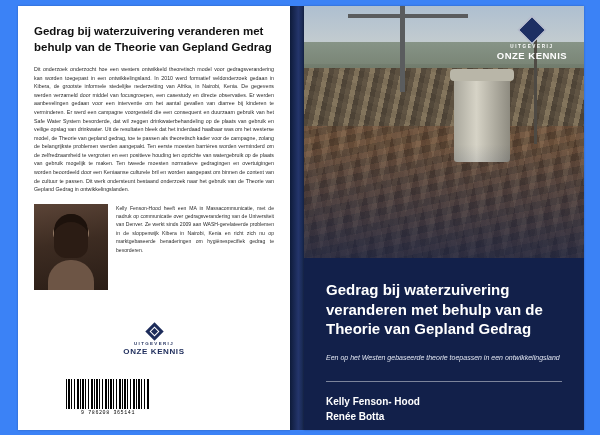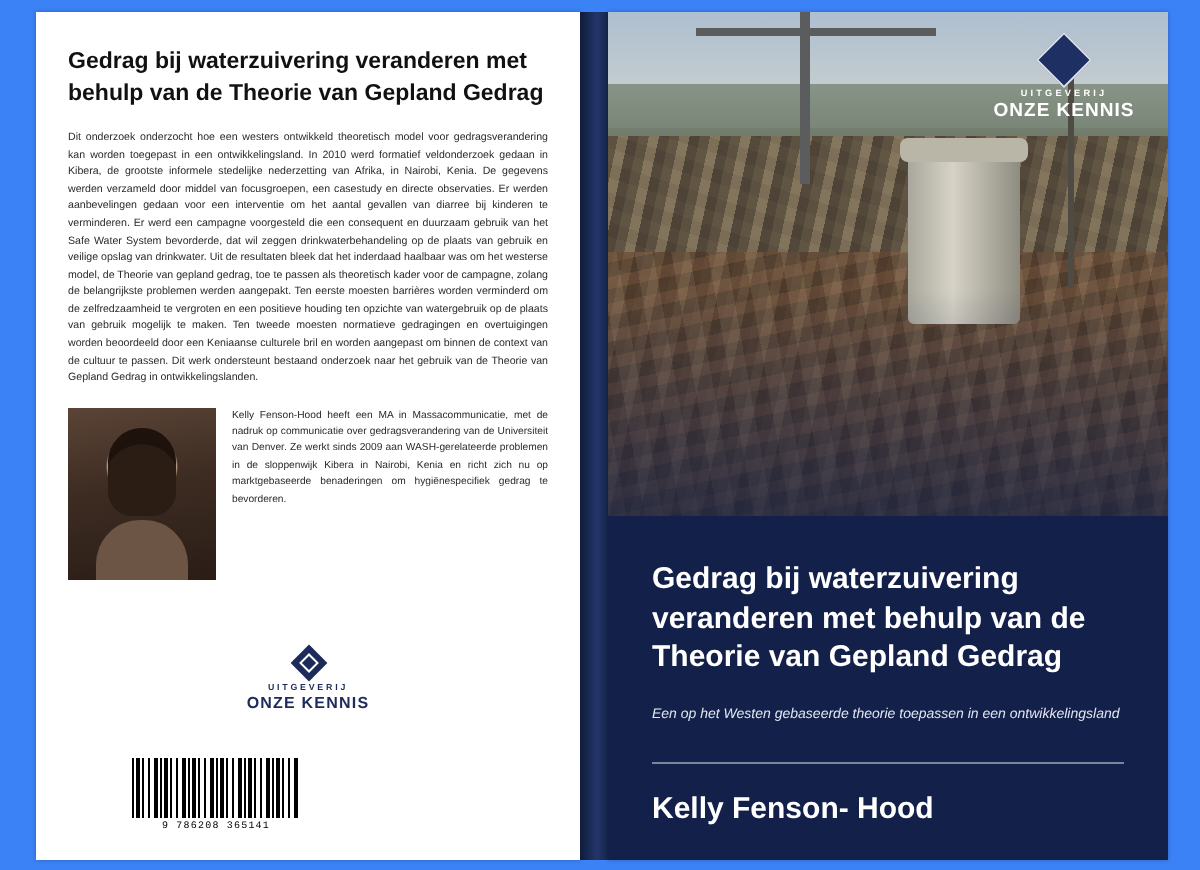--- a/index.html
+++ b/index.html
@@ -308,21 +308,21 @@
     color: #e2e6f1;
     margin-bottom: 18px;
   }
   .rule {
     width: 100%;
     height: 1px;
     background: rgba(255,255,255,0.45);
     margin-bottom: 12px;
   }
   .front-authors {
-    font-size: 15px;
+    font-size: 10px;
     font-weight: bold;
     line-height: 1.5;
   }
 </style>
 </head>
 <body>
 
 <div class="cover-wrap">
 
   <div class="back-cover">
@@ -365,17 +365,18 @@
       <div class="b-small">UITGEVERIJ</div>
       <div class="b-big">ONZE KENNIS</div>
     </div>
 
     <div class="front-text">
       <div class="front-title">Gedrag bij waterzuivering veranderen met behulp van de Theorie van Gepland Gedrag</div>
       <div class="front-sub">Een op het Westen gebaseerde theorie toepassen in een ontwikkelingsland</div>
       <div class="rule"></div>
       <div class="front-authors">
         <div>Kelly Fenson- Hood</div>
+        <div>Renée Botta</div>
       </div>
     </div>
   </div>
 
 </div>
 
 </body></html>

